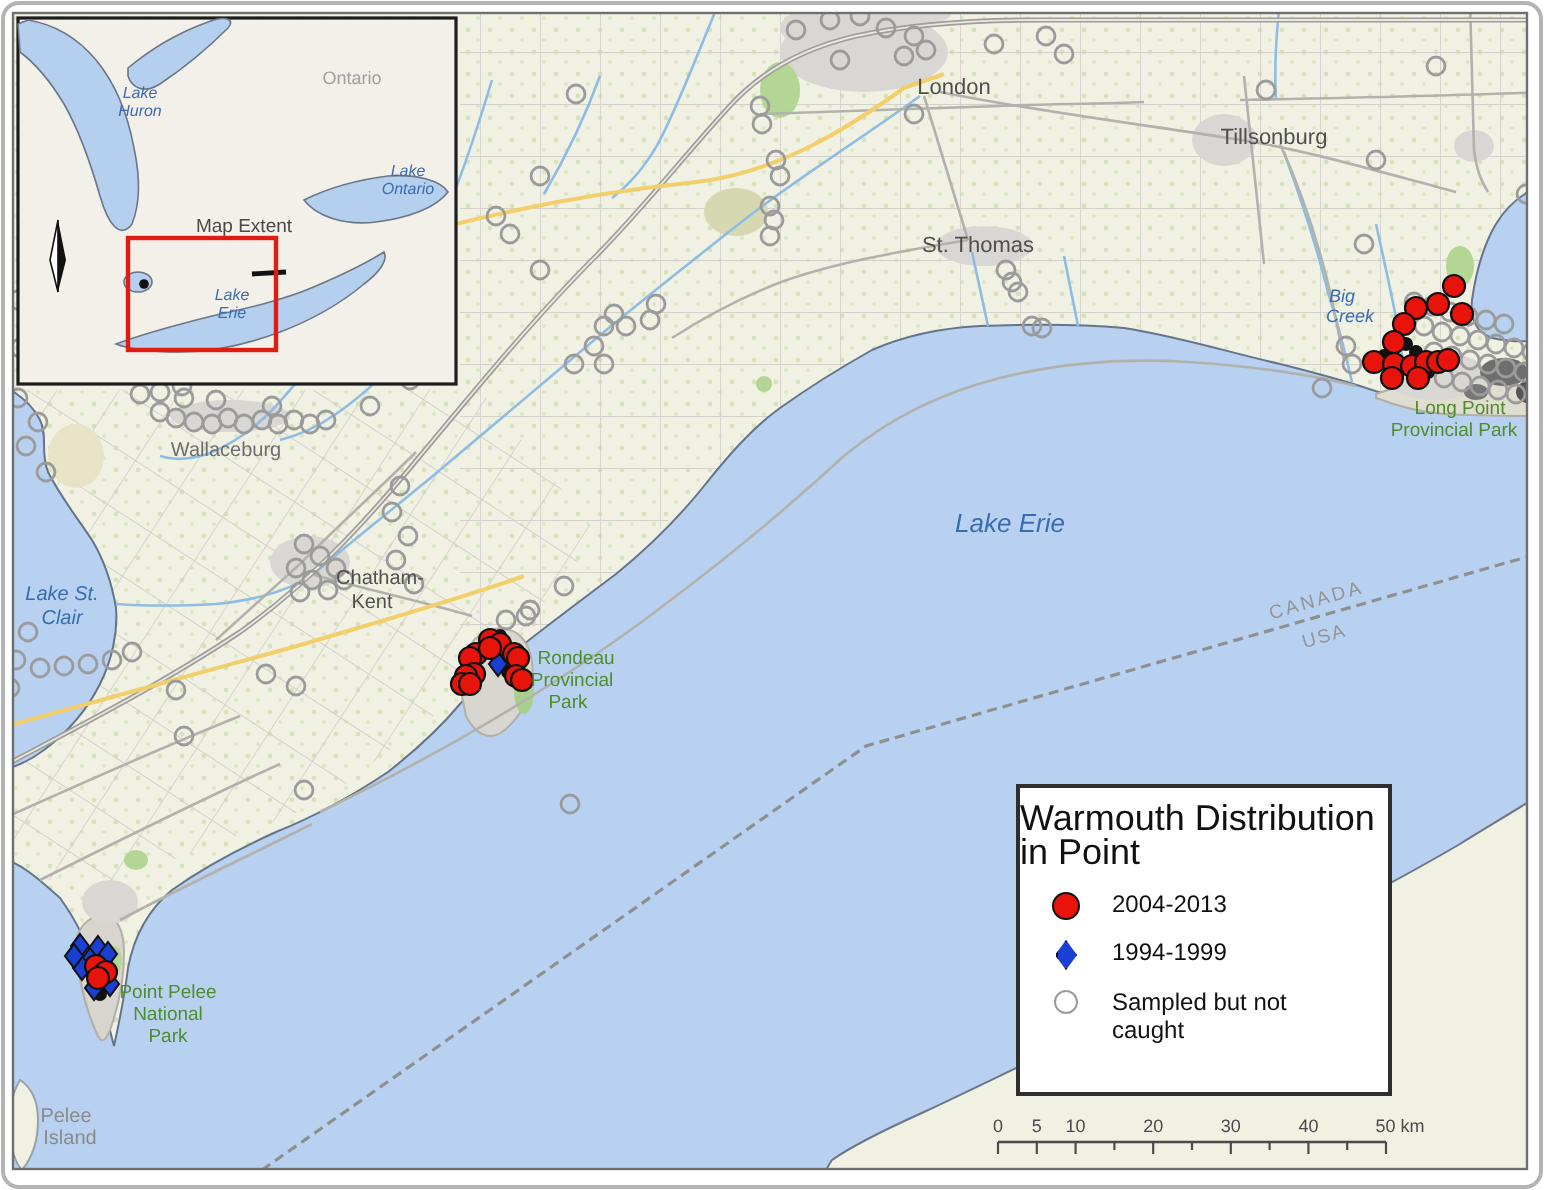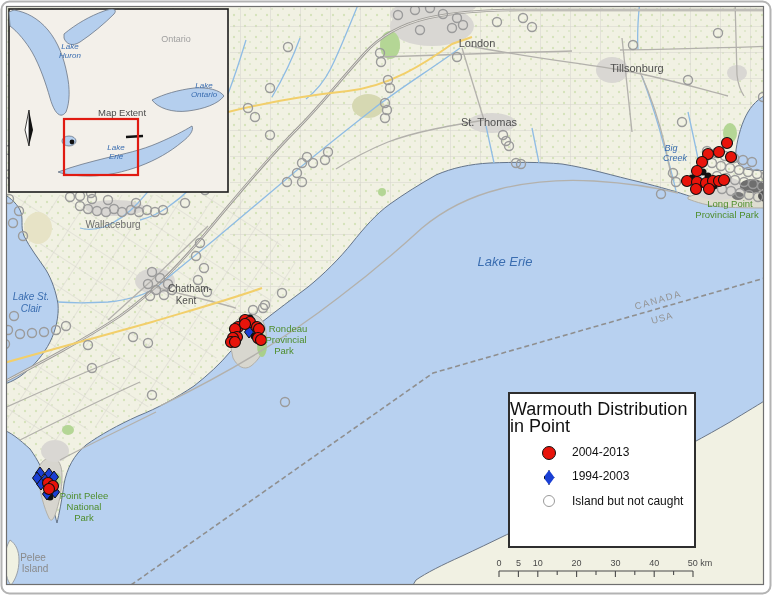--- a/index.html
+++ b/index.html
@@ -3,21 +3,21 @@
 <meta charset="utf-8">
 <style>
   html,body{margin:0;padding:0;background:#ffffff;font-family:"Liberation Sans",sans-serif;}
   #stage{position:relative;width:772px;height:595px;background:#ffffff;overflow:hidden;}
   #map-svg{position:absolute;left:0;top:0;}
   
   #legend{position:absolute;left:508px;top:392px;width:188px;height:156px;background:#ffffff;
           border:2px solid #2e2e2e;box-sizing:border-box;z-index:5;}
   #legend .ttl{font-weight:normal;font-size:18px;color:#111;text-align:left;line-height:17px;margin-top:7px;}
   #legend ul{list-style:none;margin:10px 0 0 0;padding:0 8px 0 0;}
-  #legend li{display:flex;align-items:flex-start;margin:0 0 9px 16px;}
+  #legend li{display:flex;align-items:flex-start;margin:0 0 9px 0;}
   #legend .sym{width:46px;display:flex;justify-content:center;flex:0 0 46px;padding-top:1px;}
   #legend .lbl{font-size:12px;color:#111;line-height:14px;width:120px;}
   .sym-circle-red{width:12px;height:12px;border-radius:50%;background:#e8140b;border:1px solid #111;}
   .sym-diamond-blue{width:9px;height:13px;background:#1a3fd4;border:1px solid #111;
        clip-path:polygon(50% 0,100% 50%,50% 100%,0 50%);}
   .sym-dot-black{width:9px;height:9px;border-radius:50%;background:#111;margin-top:2px;}
   .sym-circle-open{width:10px;height:10px;border-radius:50%;background:transparent;border:1.4px solid #9b9b9b;}
   text{font-family:"Liberation Sans",sans-serif;}
 </style>
 </head>
@@ -358,23 +358,23 @@
         <li>
           <span class="sym">
             <span class="sym-circle-red"></span>
           </span>
           <span class="lbl">2004-2013</span>
         </li>
         <li>
           <span class="sym">
             <span class="sym-diamond-blue"></span>
           </span>
-          <span class="lbl">1994-2003</span>
+          <span class="lbl">1994-1999</span>
         </li>
         <li>
           <span class="sym">
             <span class="sym-circle-open"></span>
           </span>
-          <span class="lbl">Island but not caught</span>
+          <span class="lbl">Sampled but not caught</span>
         </li>
       </ul>
   </div>
 </div>
 
 </body></html>

